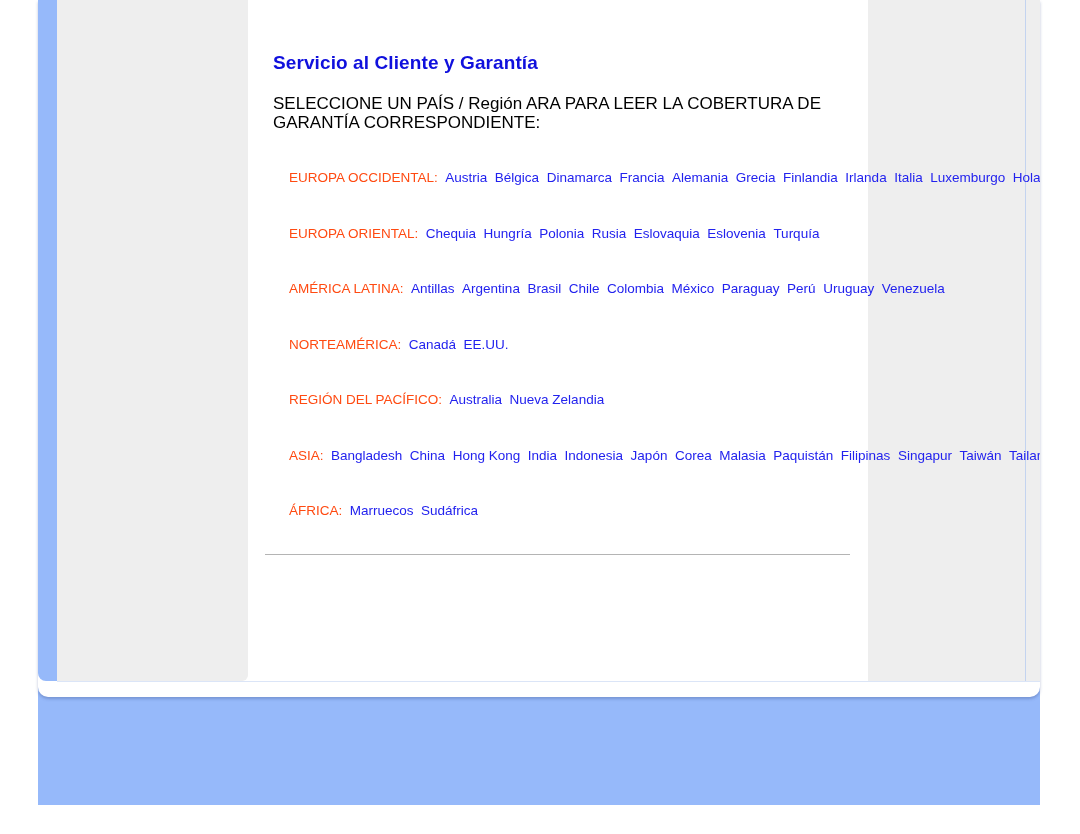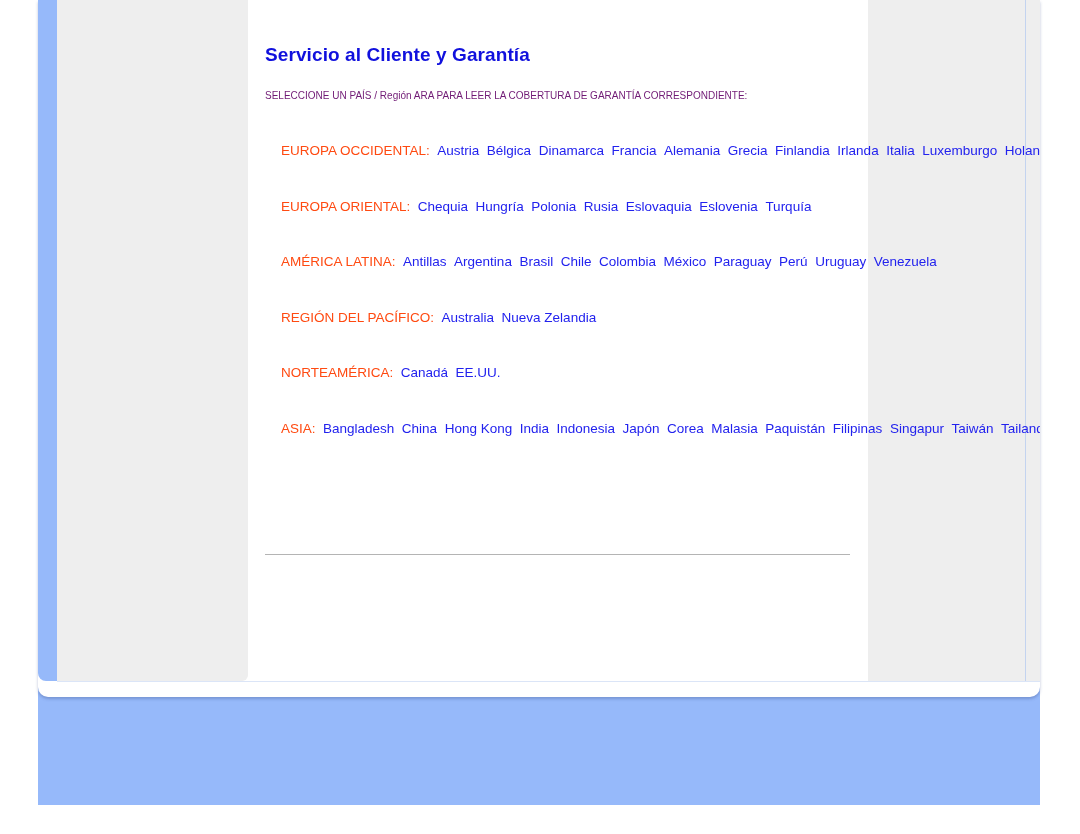--- a/index.html
+++ b/index.html
@@ -98,39 +98,39 @@
     height: 1px;
     background: #dbe5f7;
   }
 
   
   #content {
     position: absolute;
     left: 0px;
     top: 0px;
     width: 620px;
-    padding: 0;
+    padding: 8px;
   }
 
   .page-title {
     margin: 0;
     padding: 44px 0 0 17px;
     font-size: 19px;
     font-weight: bold;
     color: #1010dd;
     letter-spacing: .1px;
     white-space: nowrap;
   }
 
   .intro {
     margin: 0;
     padding: 20px 20px 0 17px;
-    font-size: 10px;
+    font-size: 17px;
     line-height: 19px;
-    color: #701a75;
+    color: #000000;
   }
 
   .region-block {
     margin: 16px;
     padding: 20px 2px 0 17px;
     font-size: 13.5px;
     line-height: 19.5px;
     color: #2222ee;
   }
   .region-label {
@@ -171,23 +171,24 @@
     <div id="content">
 
       <h1 class="page-title">Servicio al Cliente y Garantía</h1>
 
       <p class="intro">SELECCIONE UN PAÍS / Región ARA PARA LEER LA COBERTURA DE GARANTÍA CORRESPONDIENTE:</p>
 
       <div id="region-list">
           <p class="region-block"><span class="region-label">EUROPA OCCIDENTAL:</span><span class="sep">&nbsp;&nbsp;</span><a class="country">Austria</a><span class="sep">&nbsp;&nbsp;</span><a class="country">Bélgica</a><span class="sep">&nbsp;&nbsp;</span><a class="country">Dinamarca</a><span class="sep">&nbsp;&nbsp;</span><a class="country">Francia</a><span class="sep">&nbsp;&nbsp;</span><a class="country">Alemania</a><span class="sep">&nbsp;&nbsp;</span><a class="country">Grecia</a><span class="sep">&nbsp;&nbsp;</span><a class="country">Finlandia</a><span class="sep">&nbsp;&nbsp;</span><a class="country">Irlanda</a><span class="sep">&nbsp;&nbsp;</span><a class="country">Italia</a><span class="sep">&nbsp;&nbsp;</span><a class="country">Luxemburgo</a><span class="sep">&nbsp;&nbsp;</span><a class="country">Holanda</a><span class="sep">&nbsp;&nbsp;</span></p>
           <p class="region-block"><span class="region-label">EUROPA ORIENTAL:</span><span class="sep">&nbsp;&nbsp;</span><a class="country">Chequia</a><span class="sep">&nbsp;&nbsp;</span><a class="country">Hungría</a><span class="sep">&nbsp;&nbsp;</span><a class="country">Polonia</a><span class="sep">&nbsp;&nbsp;</span><a class="country">Rusia</a><span class="sep">&nbsp;&nbsp;</span><a class="country">Eslovaquia</a><span class="sep">&nbsp;&nbsp;</span><a class="country">Eslovenia</a><span class="sep">&nbsp;&nbsp;</span><a class="country">Turquía</a></p>
           <p class="region-block"><span class="region-label">AMÉRICA LATINA:</span><span class="sep">&nbsp;&nbsp;</span><a class="country">Antillas</a><span class="sep">&nbsp;&nbsp;</span><a class="country">Argentina</a><span class="sep">&nbsp;&nbsp;</span><a class="country">Brasil</a><span class="sep">&nbsp;&nbsp;</span><a class="country">Chile</a><span class="sep">&nbsp;&nbsp;</span><a class="country">Colombia</a><span class="sep">&nbsp;&nbsp;</span><a class="country">México</a><span class="sep">&nbsp;&nbsp;</span><a class="country">Paraguay</a><span class="sep">&nbsp;&nbsp;</span><a class="country">Perú</a><span class="sep">&nbsp;&nbsp;</span><a class="country">Uruguay</a><span class="sep">&nbsp;&nbsp;</span><a class="country">Venezuela</a></p>
+          <p class="region-block"><span class="region-label">NORTEAMÉRICA:</span><span class="sep">&nbsp;&nbsp;</span><a class="country">Canadá</a><span class="sep">&nbsp;&nbsp;</span><a class="country">EE.UU.</a></p>
           <p class="region-block"><span class="region-label">REGIÓN DEL PACÍFICO:</span><span class="sep">&nbsp;&nbsp;</span><a class="country">Australia</a><span class="sep">&nbsp;&nbsp;</span><a class="country">Nueva Zelandia</a></p>
-          <p class="region-block"><span class="region-label">NORTEAMÉRICA:</span><span class="sep">&nbsp;&nbsp;</span><a class="country">Canadá</a><span class="sep">&nbsp;&nbsp;</span><a class="country">EE.UU.</a></p>
           <p class="region-block"><span class="region-label">ASIA:</span><span class="sep">&nbsp;&nbsp;</span><a class="country">Bangladesh</a><span class="sep">&nbsp;&nbsp;</span><a class="country">China</a><span class="sep">&nbsp;&nbsp;</span><a class="country">Hong Kong</a><span class="sep">&nbsp;&nbsp;</span><a class="country">India</a><span class="sep">&nbsp;&nbsp;</span><a class="country">Indonesia</a><span class="sep">&nbsp;&nbsp;</span><a class="country">Japón</a><span class="sep">&nbsp;&nbsp;</span><a class="country">Corea</a><span class="sep">&nbsp;&nbsp;</span><a class="country">Malasia</a><span class="sep">&nbsp;&nbsp;</span><a class="country">Paquistán</a><span class="sep">&nbsp;&nbsp;</span><a class="country">Filipinas</a><span class="sep">&nbsp;&nbsp;</span><a class="country">Singapur</a><span class="sep">&nbsp;&nbsp;</span><a class="country">Taiwán</a><span class="sep">&nbsp;&nbsp;</span><a class="country">Tailandia</a></p>
+          <p class="region-block"><span class="region-label">ÁFRICA:</span><span class="sep">&nbsp;&nbsp;</span><a class="country">Marruecos</a><span class="sep">&nbsp;&nbsp;</span><a class="country">Sudáfrica</a></p>
         </div>
 
     </div>
     <hr class="divider">
   </div>
 
   <div id="panel-bottom-rule"></div>
 </div>
 
 </body></html>

